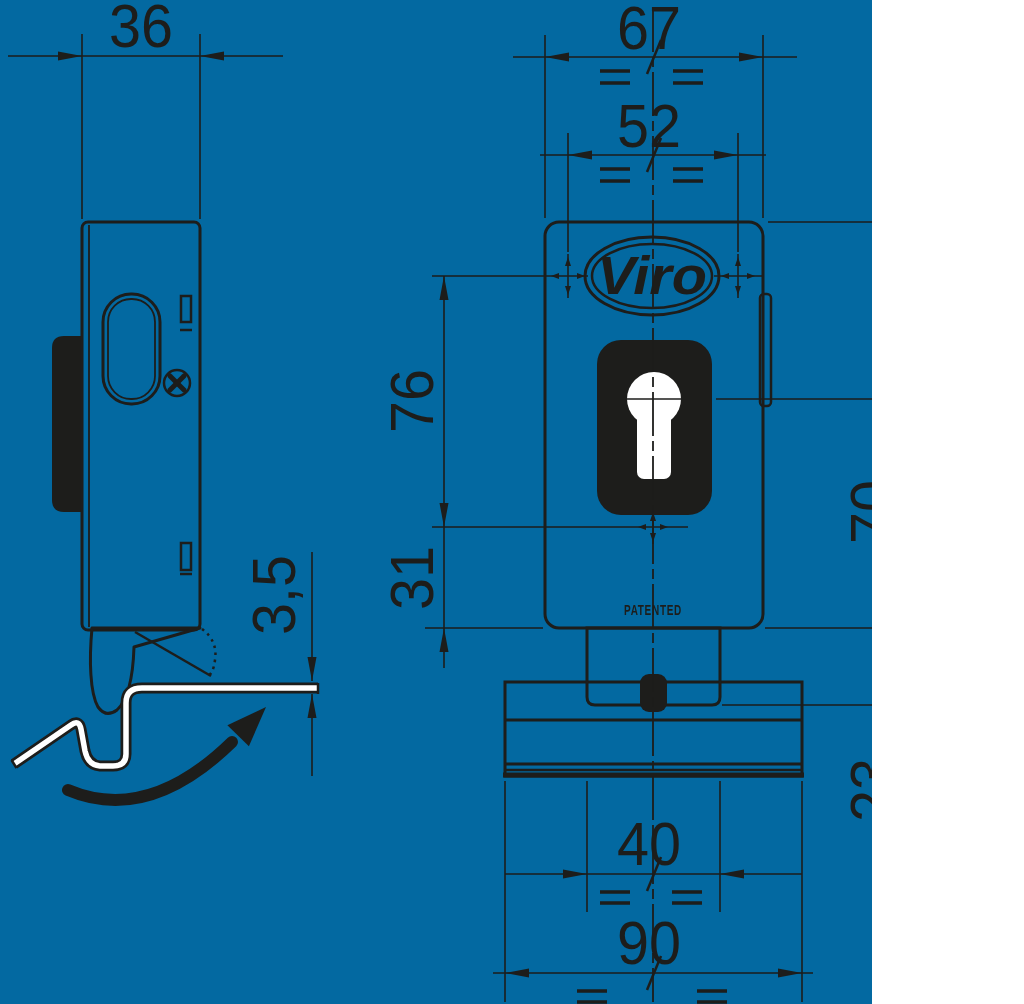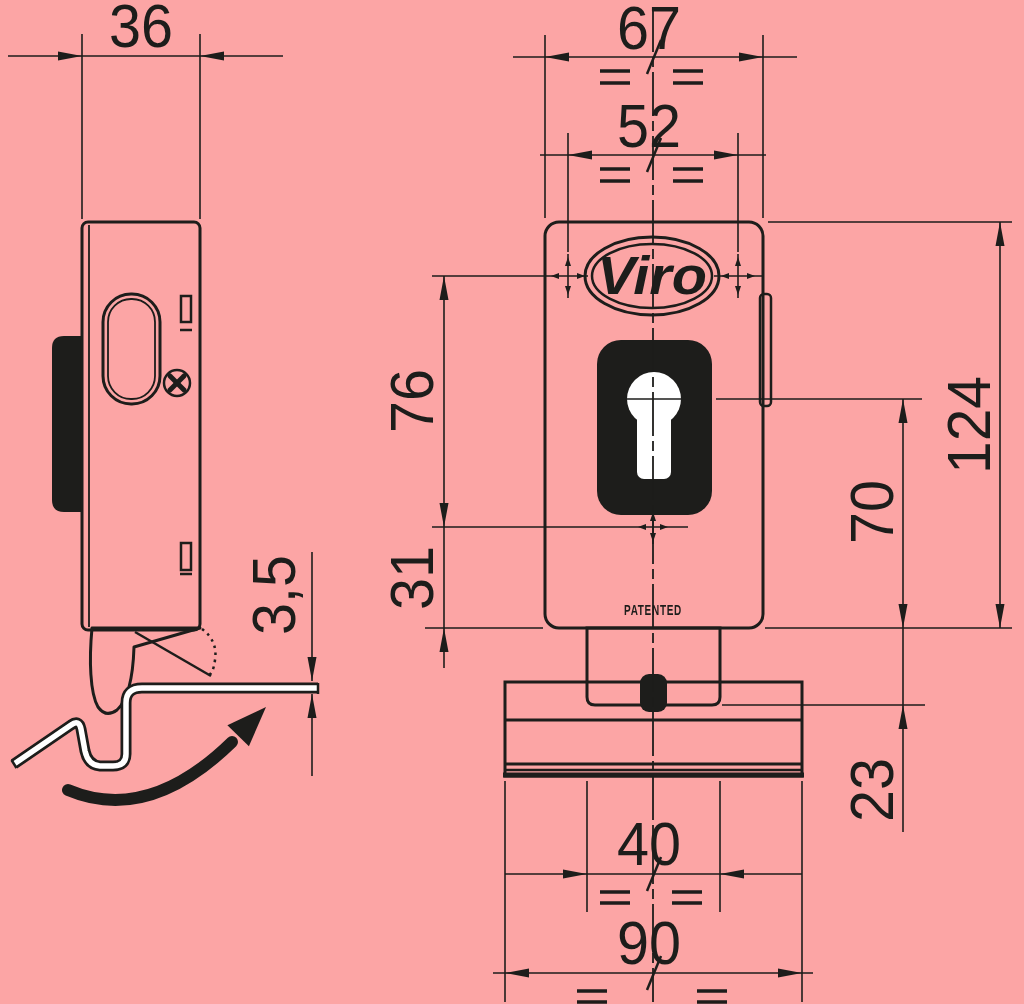--- a/index.html
+++ b/index.html
@@ -1,16 +1,16 @@
 <!DOCTYPE html>
 <html><head>
 <meta charset="utf-8">
 <style>
   html,body{margin:0;padding:0;background:#ffffff;}
-  .stage{position:relative;width:1024px;height:1004px;background:#fca5a5;overflow:hidden;}
+  .stage{position:relative;width:872px;height:1004px;background:#0369a1;overflow:hidden;}
   svg{display:block;}
   .ln{stroke:#1d1d1b;fill:none;}
   .w3{stroke-width:3;}
   .w25{stroke-width:2.5;}
   .w2{stroke-width:1.8;}
   .w16{stroke-width:1.6;}
   .arr{fill:#1d1d1b;stroke:none;}
   .eq{stroke:#1d1d1b;stroke-width:3.5;}
   text{fill:#1d1d1b;font-family:"Liberation Sans", sans-serif;}
   .dim{font-size:62px;font-weight:400;}

